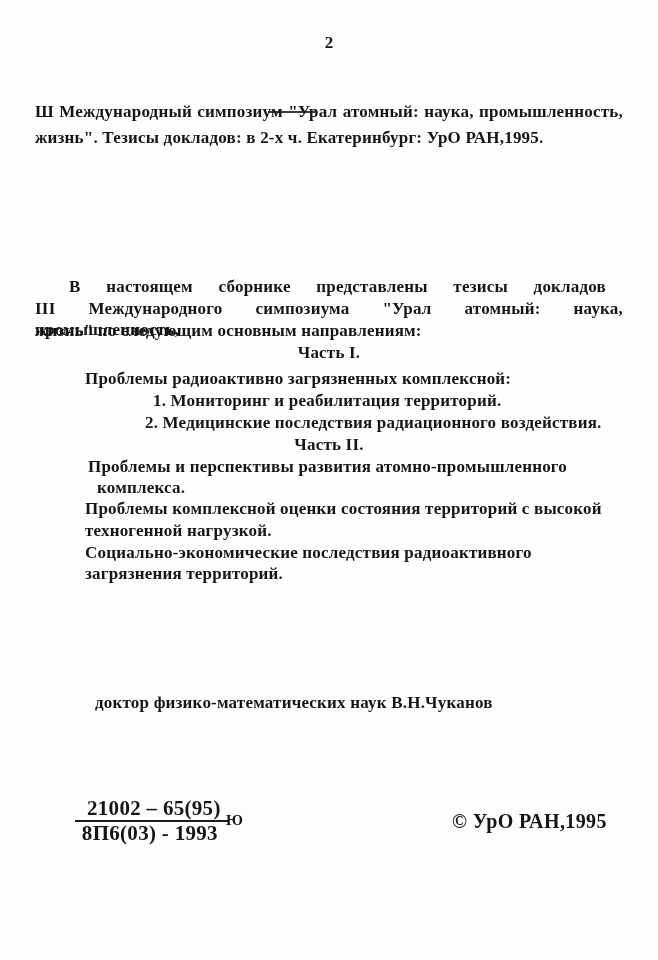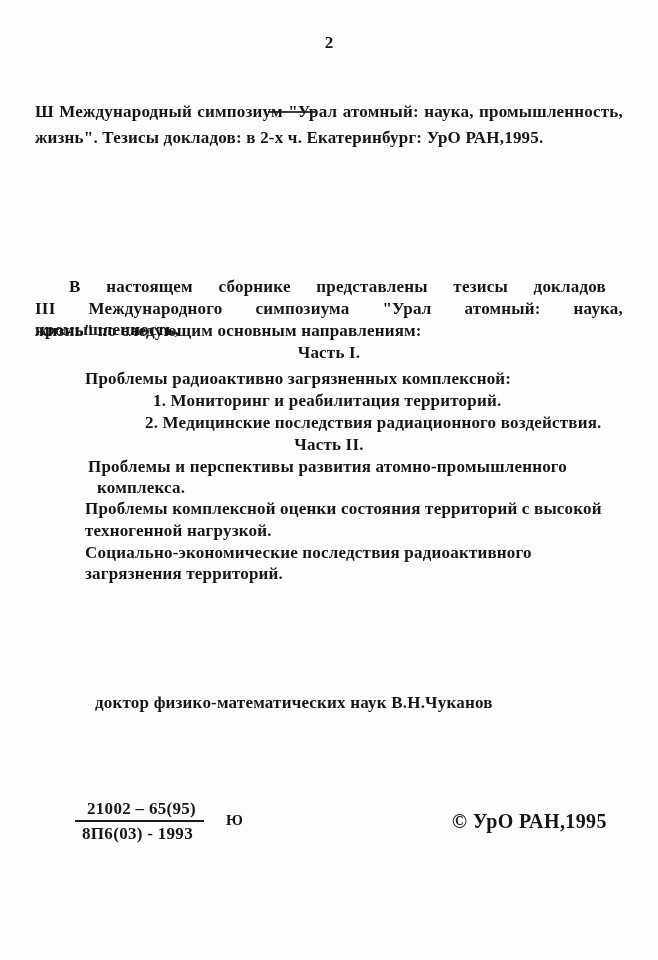--- a/index.html
+++ b/index.html
@@ -40,21 +40,21 @@
     position: absolute;
     height: 2px;
     background: #1c1c1c;
     opacity: 0.85;
   }
   .fraction {
     position: absolute;
     left: 75px;
     top: 799px;
     text-align: center;
-    font-size: 17px;
+    font-size: 21px;
     line-height: 19px;
     letter-spacing: 0.3px;
   }
   .fraction .num {
     display: block;
     padding: 0 8px 2px 12px;
     border-bottom: 2.5px solid #1b1b1b;
   }
   .fraction .den {
     display: block;

